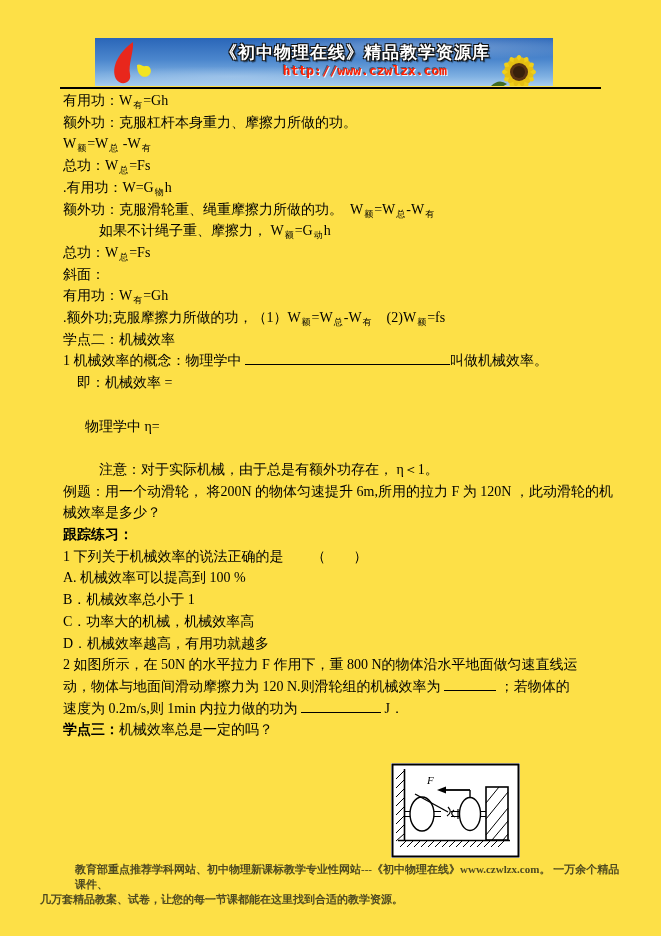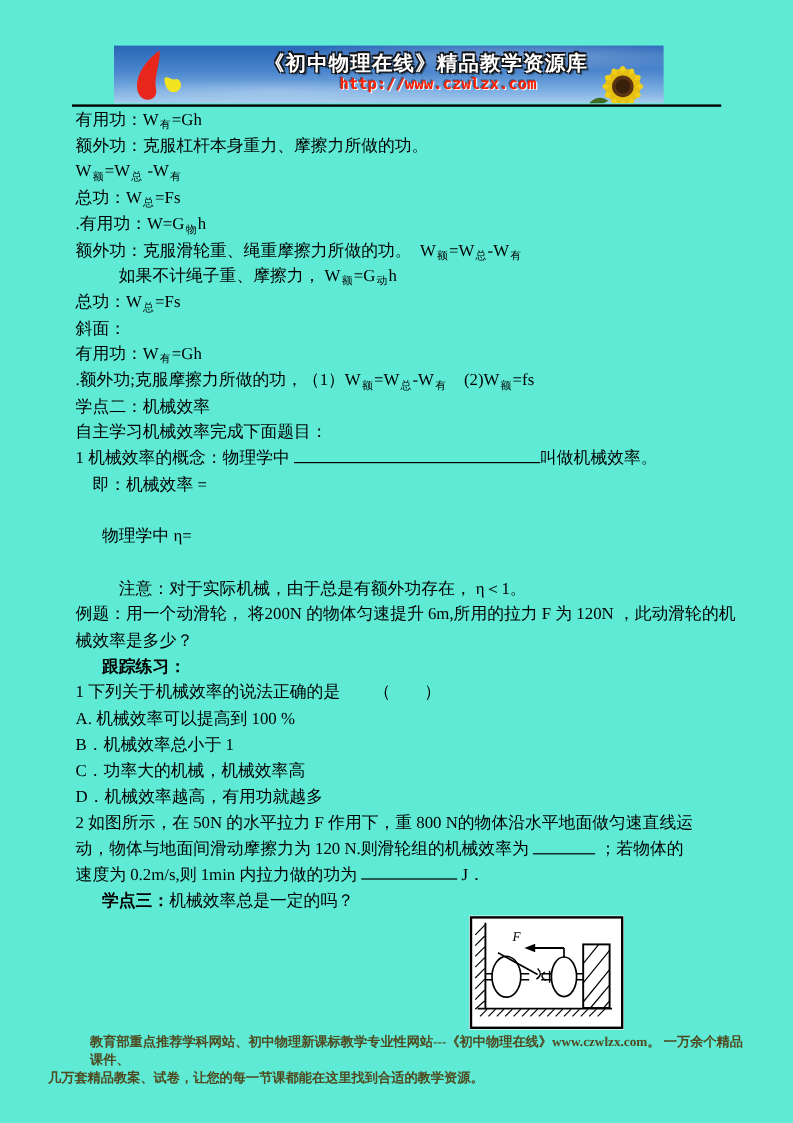--- a/index.html
+++ b/index.html
@@ -1,16 +1,16 @@
 <!DOCTYPE html>
 <html><head>
 <meta charset="utf-8">
 <style>
   html,body{margin:0;padding:0;background:#888;}
-  .page{position:relative;width:661px;height:936px;background:#5eead4;overflow:hidden;
+  .page{position:relative;width:661px;height:936px;background:#fde047;overflow:hidden;
         font-family:"Liberation Serif","DejaVu Serif",serif;color:#000;margin:0 auto;}
   
   .banner{position:absolute;left:95px;top:38px;width:458px;height:48px;overflow:hidden;
           background:
             radial-gradient(ellipse 60% 40% at 72% 18%, rgba(255,255,255,.30), rgba(255,255,255,0) 70%),
             radial-gradient(ellipse 50% 30% at 30% 80%, rgba(255,255,255,.22), rgba(255,255,255,0) 70%),
             linear-gradient(180deg,#2a66b8 0%,#4b86cd 45%,#7fb0e2 80%,#a8cdee 100%);}
   .banner-title{position:absolute;left:100px;top:3px;width:320px;text-align:center;
           font-size:17px;font-weight:bold;color:#fff;letter-spacing:1px;white-space:nowrap;
           text-shadow:1px 1px 0 #111,-1px -1px 0 #111,1px -1px 0 #111,-1px 1px 0 #111,2px 2px 1px rgba(0,0,0,.55);}
@@ -19,21 +19,21 @@
           font-size:13px;font-weight:bold;color:#ff1f00;white-space:nowrap;
           text-shadow:1px 1px 0 rgba(255,255,255,.85),-1px -1px 0 rgba(0,0,0,.4);}
   .banner-logo{position:absolute;left:8px;top:2px;}
   .banner-sunflower{position:absolute;right:6px;bottom:-2px;}
   .header-rule{position:absolute;left:60px;top:87px;width:541px;height:2px;background:#000;}
   
   .doc-body{position:absolute;left:63px;top:90px;width:538px;font-size:14px;line-height:21.7px;}
   .line{white-space:pre;min-height:21.7px;}
   .line sub{font-size:9px;line-height:0;margin:0 1px;vertical-align:-3px;}
   .blank{display:inline-block;border-bottom:1px solid #000;height:13px;vertical-align:baseline;}
-  .b{font-weight:bold;margin-left:22px;}
+  .b{font-weight:bold;}
   
   .figure{position:absolute;left:391px;top:763px;z-index:5;background:#fff;}
   
   .footer{position:absolute;left:40px;top:862px;width:585px;font-size:11px;font-weight:bold;
           color:#4f4a20;line-height:15px;}
   .footer-line1{padding-left:35px;}
 </style>
 </head>
 <body>
 
@@ -78,21 +78,20 @@
       <div class="line"><span>W</span><sub>额</sub><span>=W</span><sub>总</sub><span> -W</span><sub>有</sub></div>
       <div class="line"><span>总功：W</span><sub>总</sub><span>=Fs</span></div>
       <div class="line"><span>.有用功：W=G</span><sub>物</sub><span>h</span></div>
       <div class="line"><span>额外功：克服滑轮重、绳重摩擦力所做的功。  W</span><sub>额</sub><span>=W</span><sub>总</sub><span>-W</span><sub>有</sub></div>
       <div class="line" style="padding-left: 36px;"><span>如果不计绳子重、摩擦力， W</span><sub>额</sub><span>=G</span><sub>动</sub><span>h</span></div>
       <div class="line"><span>总功：W</span><sub>总</sub><span>=Fs</span></div>
       <div class="line"><span>斜面：</span></div>
       <div class="line"><span>有用功：W</span><sub>有</sub><span>=Gh</span></div>
       <div class="line"><span>.额外功;克服摩擦力所做的功，（1）W</span><sub>额</sub><span>=W</span><sub>总</sub><span>-W</span><sub>有</sub><span>　(2)W</span><sub>额</sub><span>=fs</span></div>
       <div class="line"><span>学点二：机械效率</span></div>
-      <div class="line"><span>自主学习机械效率完成下面题目：</span></div>
       <div class="line"><span>1 机械效率的概念：物理学中 </span><span class="blank" style="width: 205px;"></span><span>叫做机械效率。</span></div>
       <div class="line" style="padding-left: 14px;"><span>即：机械效率 =</span></div>
       <div class="line">&nbsp;</div>
       <div class="line" style="padding-left: 22px;"><span>物理学中 η=</span></div>
       <div class="line">&nbsp;</div>
       <div class="line" style="padding-left: 36px;"><span>注意：对于实际机械，由于总是有额外功存在， η＜1。</span></div>
       <div class="line"><span>例题：用一个动滑轮， 将200N 的物体匀速提升 6m,所用的拉力 F 为 120N ，此动滑轮的机</span></div>
       <div class="line"><span>械效率是多少？</span></div>
       <div class="line b"><span>跟踪练习：</span></div>
       <div class="line"><span>1 下列关于机械效率的说法正确的是　　（　　）</span></div>

